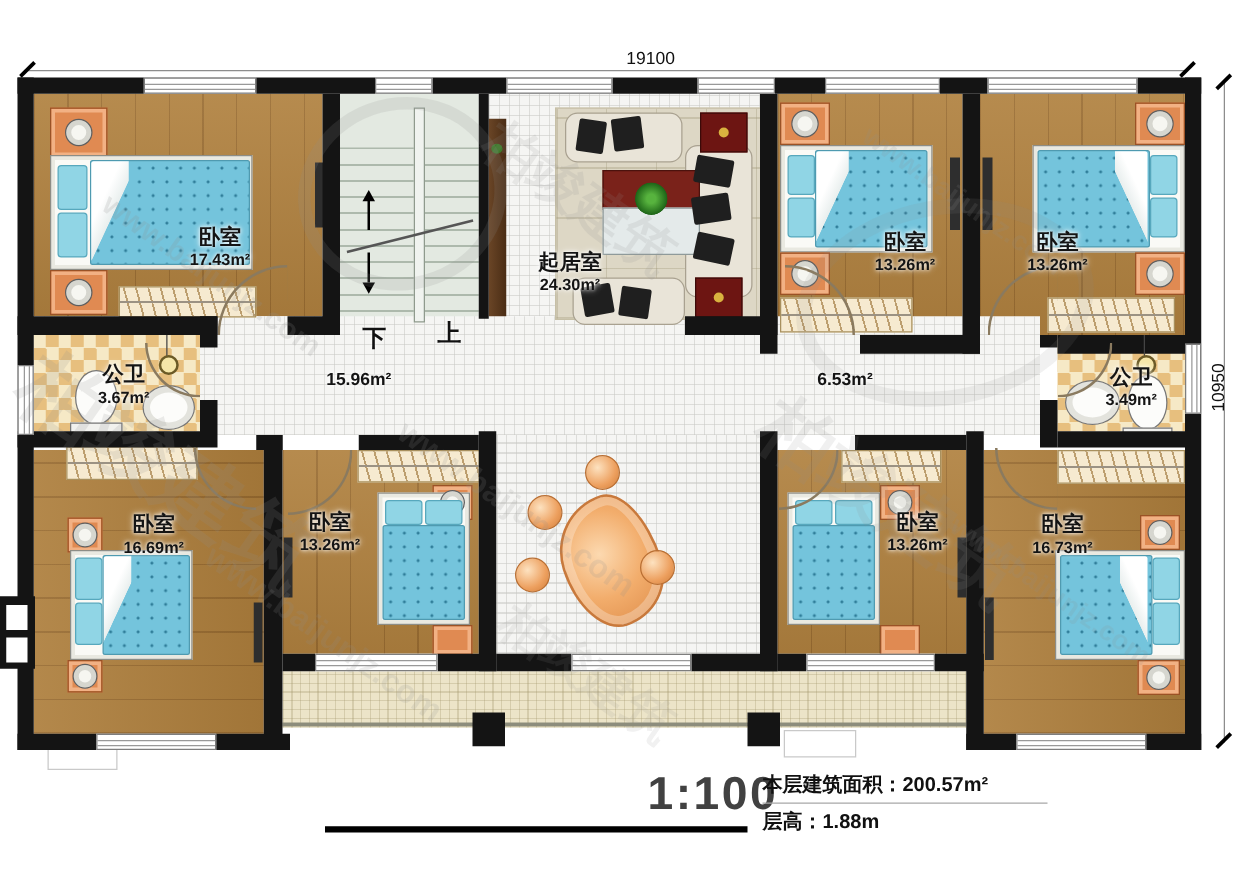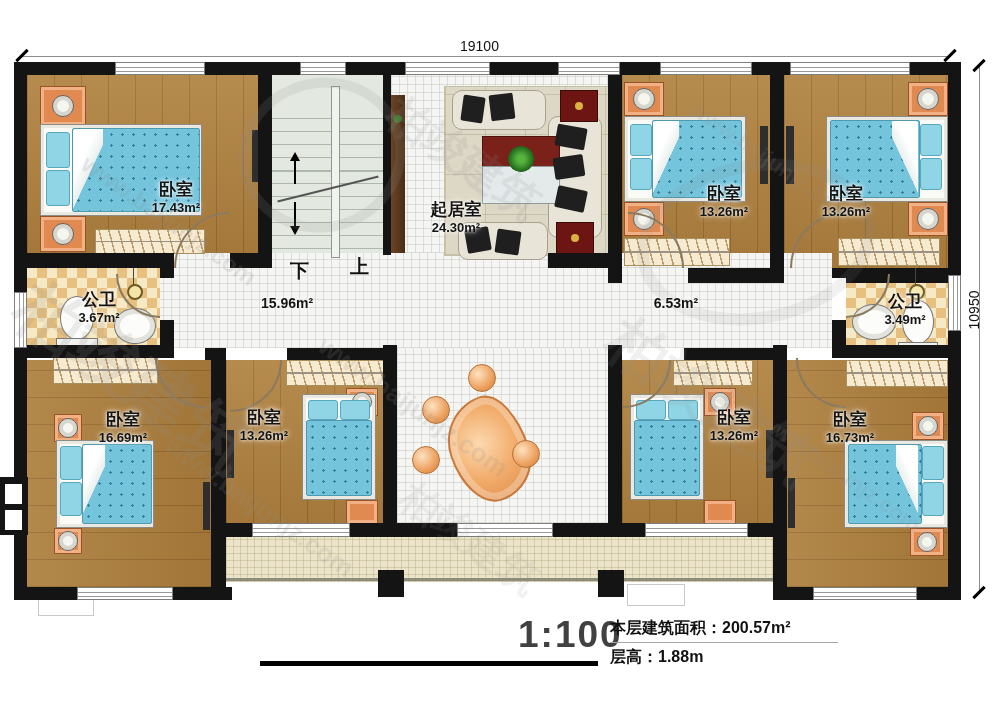--- a/index.html
+++ b/index.html
@@ -276,21 +276,21 @@
   <div class="abs arc bl" style="left:116px;top:274px;width:44px;height:44px;"></div>
   <div class="abs arc br" style="left:846px;top:274px;width:44px;height:44px;"></div>
   <div class="abs arc bl" style="left:155px;top:358px;width:50px;height:50px;"></div>
   <div class="abs arc br" style="left:230px;top:360px;width:52px;height:52px;"></div>
   <div class="abs arc br" style="left:623px;top:360px;width:48px;height:48px;"></div>
   <div class="abs arc bl" style="left:796px;top:358px;width:50px;height:50px;"></div>
 
   <div class="abs dimline" style="left:22px;top:56px;width:928px;height:1px;"></div>
   <div class="abs tick" style="left:14px;top:54px;width:16px;height:3px;"></div>
   <div class="abs tick" style="left:942px;top:54px;width:16px;height:3px;"></div>
-  <div class="abs dim" style="left:460px;top:38px;width:80px;text-align:left;">19100</div>
+  <div class="abs dim" style="left:460px;top:38px;width:80px;text-align:right;">19100</div>
   <div class="abs dimline" style="left:979px;top:66px;width:1px;height:528px;"></div>
   <div class="abs tick" style="left:971px;top:64px;width:16px;height:3px;"></div>
   <div class="abs tick" style="left:971px;top:591px;width:16px;height:3px;"></div>
   <div class="abs dim" style="left:966px;top:345px;width:70px;height:18px;transform:rotate(-90deg);transform-origin:left top;text-align:center;">10950</div>
 
   <div class="abs rlbl" style="left:126px;top:180px;width:100px;">
     <span class="nm">卧室</span>
     <span class="ar">17.43m²</span>
   </div>
   <div class="abs rlbl" style="left:406px;top:200px;width:100px;">

